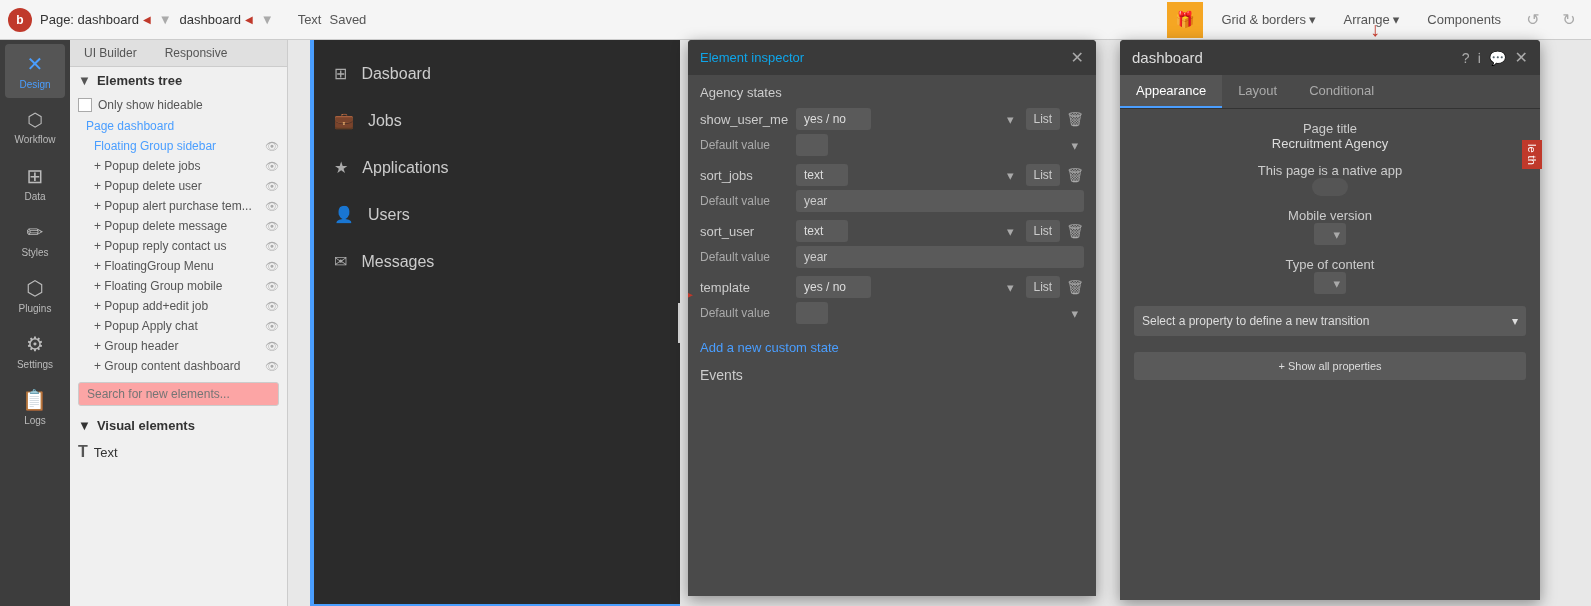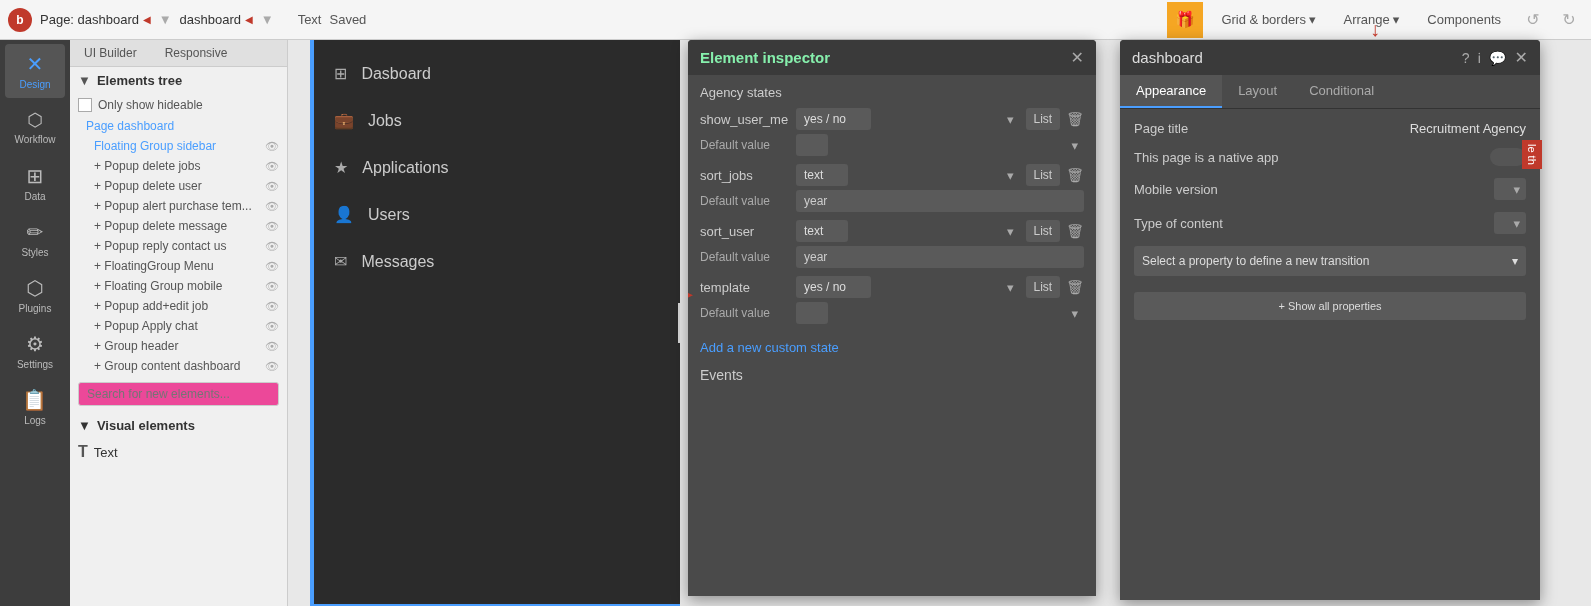--- a/index.html
+++ b/index.html
@@ -36,40 +36,40 @@
     .elements-tree-header { display:flex;align-items:center;padding:6px 8px;gap:6px;font-weight:bold;font-size:13px;color:#333; }
     .elements-tree-header .arrow { color:#555; }
     .only-show-row { display:flex;align-items:center;padding:4px 8px;gap:6px;font-size:12px;color:#555; }
     .checkbox-box { width:14px;height:14px;border:1px solid #aaa;background:#fff;display:inline-block; }
     .tree-item { padding:3px 8px 3px 16px; font-size:12px; color:#4a9eff; cursor:pointer; }
     .tree-item.plain { color:#555; }
     .tree-item.indent { padding-left:24px; }
     .tree-item-row { display:flex;align-items:center;justify-content:space-between; }
     .tree-eye { color:#aaa;font-size:11px; }
     .search-input-row { padding:6px 8px; }
-    .search-input-row input { width:100%;padding:4px 8px;border:1px solid #ccc;border-radius:3px;font-size:12px;background:#ec4899; }
+    .search-input-row input { width:100%;padding:4px 8px;border:1px solid #ccc;border-radius:3px;font-size:12px;background:#fca5a5; }
     .visual-elements-header { display:flex;align-items:center;padding:6px 8px;gap:6px;font-weight:bold;font-size:13px;color:#333; }
     .text-item-row { display:flex;align-items:center;padding:4px 8px;gap:6px;font-size:13px;color:#333; }
     .text-icon { font-size:16px;font-weight:bold;color:#555; }
 
     
     .canvas-area { position:absolute; top:40px; left:310px; width:370px; height:566px; background:#c8c8c8; overflow:hidden; }
     .canvas-left-border { position:absolute; left:0; top:0; width:4px; height:100%; background:#4a9eff; }
     .canvas-panel { position:absolute; left:4px; top:0; width:366px; height:566px; background:#2b2b2b; }
     .nav-menu { padding:10px 0; }
     .nav-item { display:flex;align-items:center;gap:14px;padding:14px 20px;color:#ccc;font-size:16px;cursor:pointer; }
     .nav-icon { font-size:16px;color:#aaa; }
     .nav-label { font-size:16px; }
     .canvas-bottom-border { position:absolute; bottom:0; left:4px; right:0; height:2px; background:#4a9eff; }
     .collapse-handle { position:absolute; right:-10px; top:50%; transform:translateY(-50%); width:12px;height:40px;background:#ccc;border-radius:0 4px 4px 0;display:flex;align-items:center;justify-content:center;color:#666;font-size:10px;cursor:pointer;z-index:10; }
 
     
     .inspector-panel { position:absolute; top:40px; left:688px; width:408px; height:556px; background:#4a4a4a; border-radius:4px 4px 0 0; box-shadow:0 4px 16px rgba(0,0,0,0.4); }
     .inspector-header { display:flex;align-items:center;justify-content:space-between;padding:8px 12px;background:#3a3a3a;border-radius:4px 4px 0 0; }
-    .inspector-title { font-size:15px;color:#86efac;font-weight:700; }
+    .inspector-title { font-size:13px;color:#0ea5e9;font-weight:400; }
     .inspector-close { color:#aaa;cursor:pointer;font-size:16px; }
     .inspector-body { padding:10px 12px;overflow-y:auto;height:calc(100% - 40px); }
     .section-label { font-size:13px;color:#ccc;margin-bottom:8px;font-weight:500; }
     .custom-state-row { display:flex;align-items:center;gap:6px;margin-bottom:4px; }
     .state-name { color:#ccc;font-size:13px;min-width:90px; }
     .list-btn { background:#5a5a5a;color:#ccc;border:none;padding:4px 8px;font-size:12px;border-radius:3px;cursor:pointer; }
     .trash-btn { background:none;border:none;color:#aaa;cursor:pointer;font-size:14px; }
     .default-row { display:flex;align-items:center;gap:6px;margin-bottom:8px; }
     .default-label { color:#aaa;font-size:12px;min-width:90px; }
     .default-value-text { background:#5a5a5a;color:#ccc;font-size:12px;padding:4px 8px;border-radius:3px;flex:1; }
@@ -80,21 +80,21 @@
     .dashboard-panel { position:absolute; top:40px; left:1120px; width:420px; height:560px; background:#4a4a4a; border-radius:4px 4px 0 0; box-shadow:0 4px 16px rgba(0,0,0,0.4); }
     .dashboard-header { display:flex;align-items:center;justify-content:space-between;padding:8px 12px;background:#3a3a3a;border-radius:4px 4px 0 0; }
     .dashboard-title { font-size:15px;color:#ddd;font-weight:500; }
     .dashboard-icons { display:flex;gap:8px;align-items:center; }
     .dashboard-icon { color:#aaa;cursor:pointer;font-size:14px; }
     .dashboard-close { color:#aaa;cursor:pointer;font-size:16px; }
     .dash-tabs { display:flex;border-bottom:1px solid #333; }
     .dash-tab { padding:8px 16px;font-size:13px;color:#aaa;cursor:pointer;border-bottom:2px solid transparent; }
     .dash-tab.active { color:#fff;border-bottom:2px solid #4a9eff;background:#555; }
     .dash-body { padding:12px 14px;overflow-y:auto; }
-    .prop-row { display:flex;align-items:center;justify-content:space-between;margin-bottom:12px; }
+    .prop-row { display:flex;align-items:center;justify-content:space-between;margin-bottom:12px;flex-direction:column; }
     .prop-label { color:#ccc;font-size:13px; }
     .prop-value { color:#ddd;font-size:13px; }
     .prop-toggle { width:36px;height:18px;background:#555;border-radius:9px;position:relative; }
     .show-all-btn { display:flex;align-items:center;gap:6px;padding:8px 14px;background:#5a5a5a;color:#ddd;border:none;border-radius:3px;cursor:pointer;font-size:11px;width:100%;justify-content:center;margin-top:16px; }
     .transition-select { background:#5a5a5a;border:none;color:#ddd;padding:6px 10px;font-size:12px;border-radius:3px;width:100%;display:flex;align-items:center;justify-content:space-between;margin-top:8px; }
 
     select { appearance:none; }
     .dropdown-wrap { position:relative; display:inline-flex;align-items:center; }
     .dropdown-wrap select { background:#5a5a5a;border:none;color:#ddd;padding:4px 24px 4px 8px;font-size:12px;border-radius:3px;cursor:pointer; }
     .dropdown-wrap::after { content:'▾';position:absolute;right:6px;color:#aaa;pointer-events:none; }

